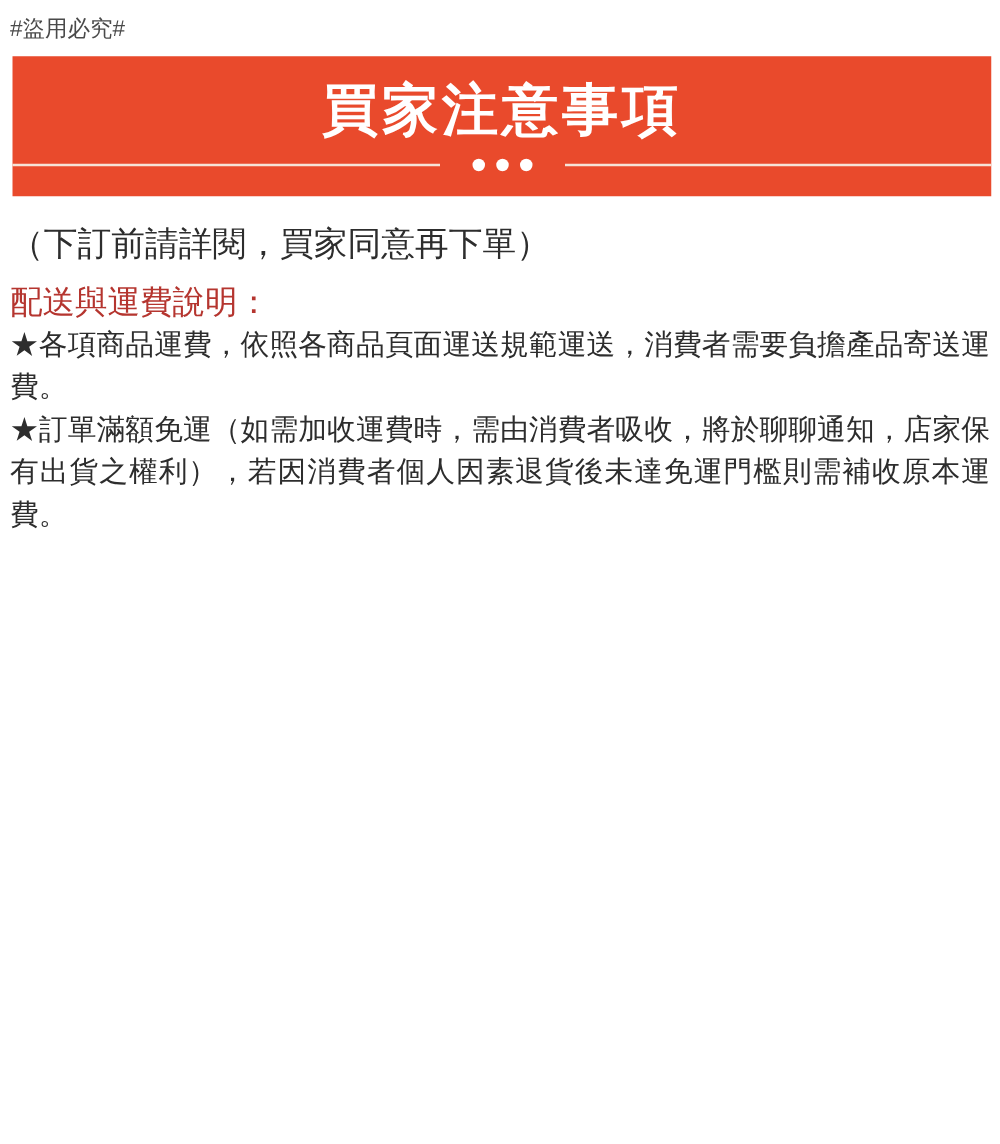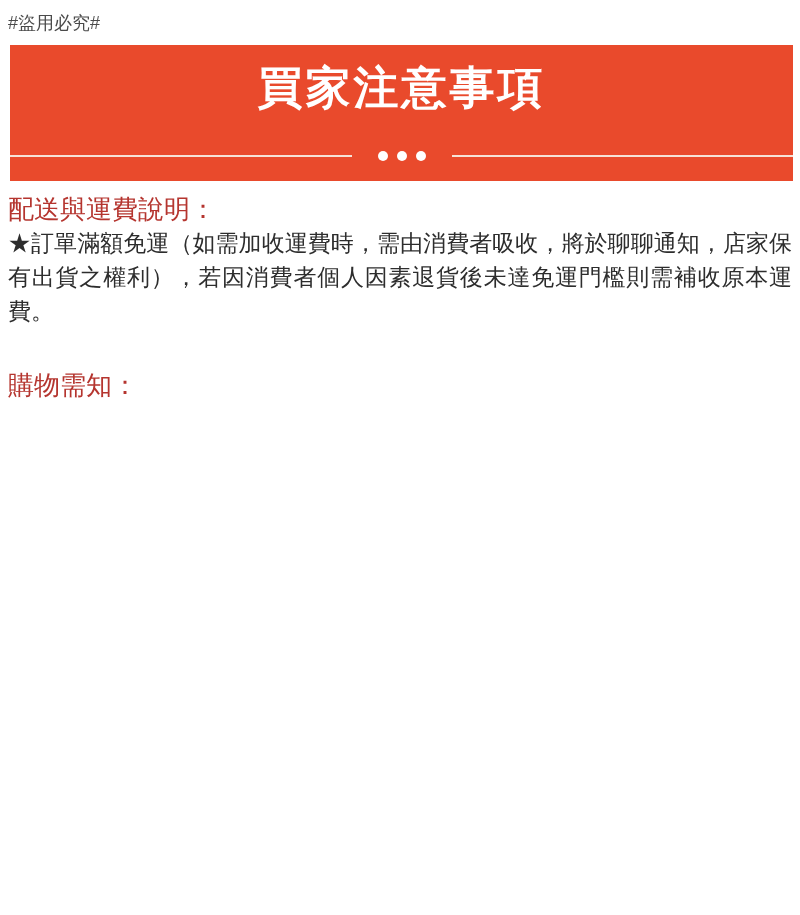--- a/index.html
+++ b/index.html
@@ -23,21 +23,21 @@
   .watermark {
     font-family: "Liberation Sans", "DejaVu Sans", sans-serif;
     font-size: 18px;
     line-height: 36px;
     color: var(--watermark, #4a4a4a);
     padding: 5px 8px 0 8px;
   }
   .banner {
     position: relative;
     margin: 4px 7px 0 10px;
-    height: 136px;
+    height: 112px;
     background: var(--banner, #e94a2c);
   }
   .banner-title {
     padding-top: 13px;
     text-align: center;
     color: #ffffff;
     font-family: "Liberation Sans", "DejaVu Sans", sans-serif;
     font-weight: 700;
     font-size: 45px;
     letter-spacing: 3px;
@@ -102,23 +102,24 @@
       <span class="divider-line"></span>
       <span class="dots">
           <i></i>
           <i></i>
           <i></i>
         </span>
       <span class="divider-line"></span>
     </div>
   </div>
 
+  <div class="subtitle">（下訂前請詳閱，買家同意再下單）</div>
 
   <div class="section sec-1">
     <div class="section-heading">配送與運費說明：</div>
+    <p>★各項商品運費，依照各商品頁面運送規範運送，消費者需要負擔產品寄送運費。</p>
     <p>★訂單滿額免運（如需加收運費時，需由消費者吸收，將於聊聊通知，店家保有出貨之權利），若因消費者個人因素退貨後未達免運門檻則需補收原本運費。</p>
   </div>
 
   <div class="section sec-2">
-    <div class="section-heading">購物需知：</div>
   </div>
 
 </div>
 
 </body></html>

